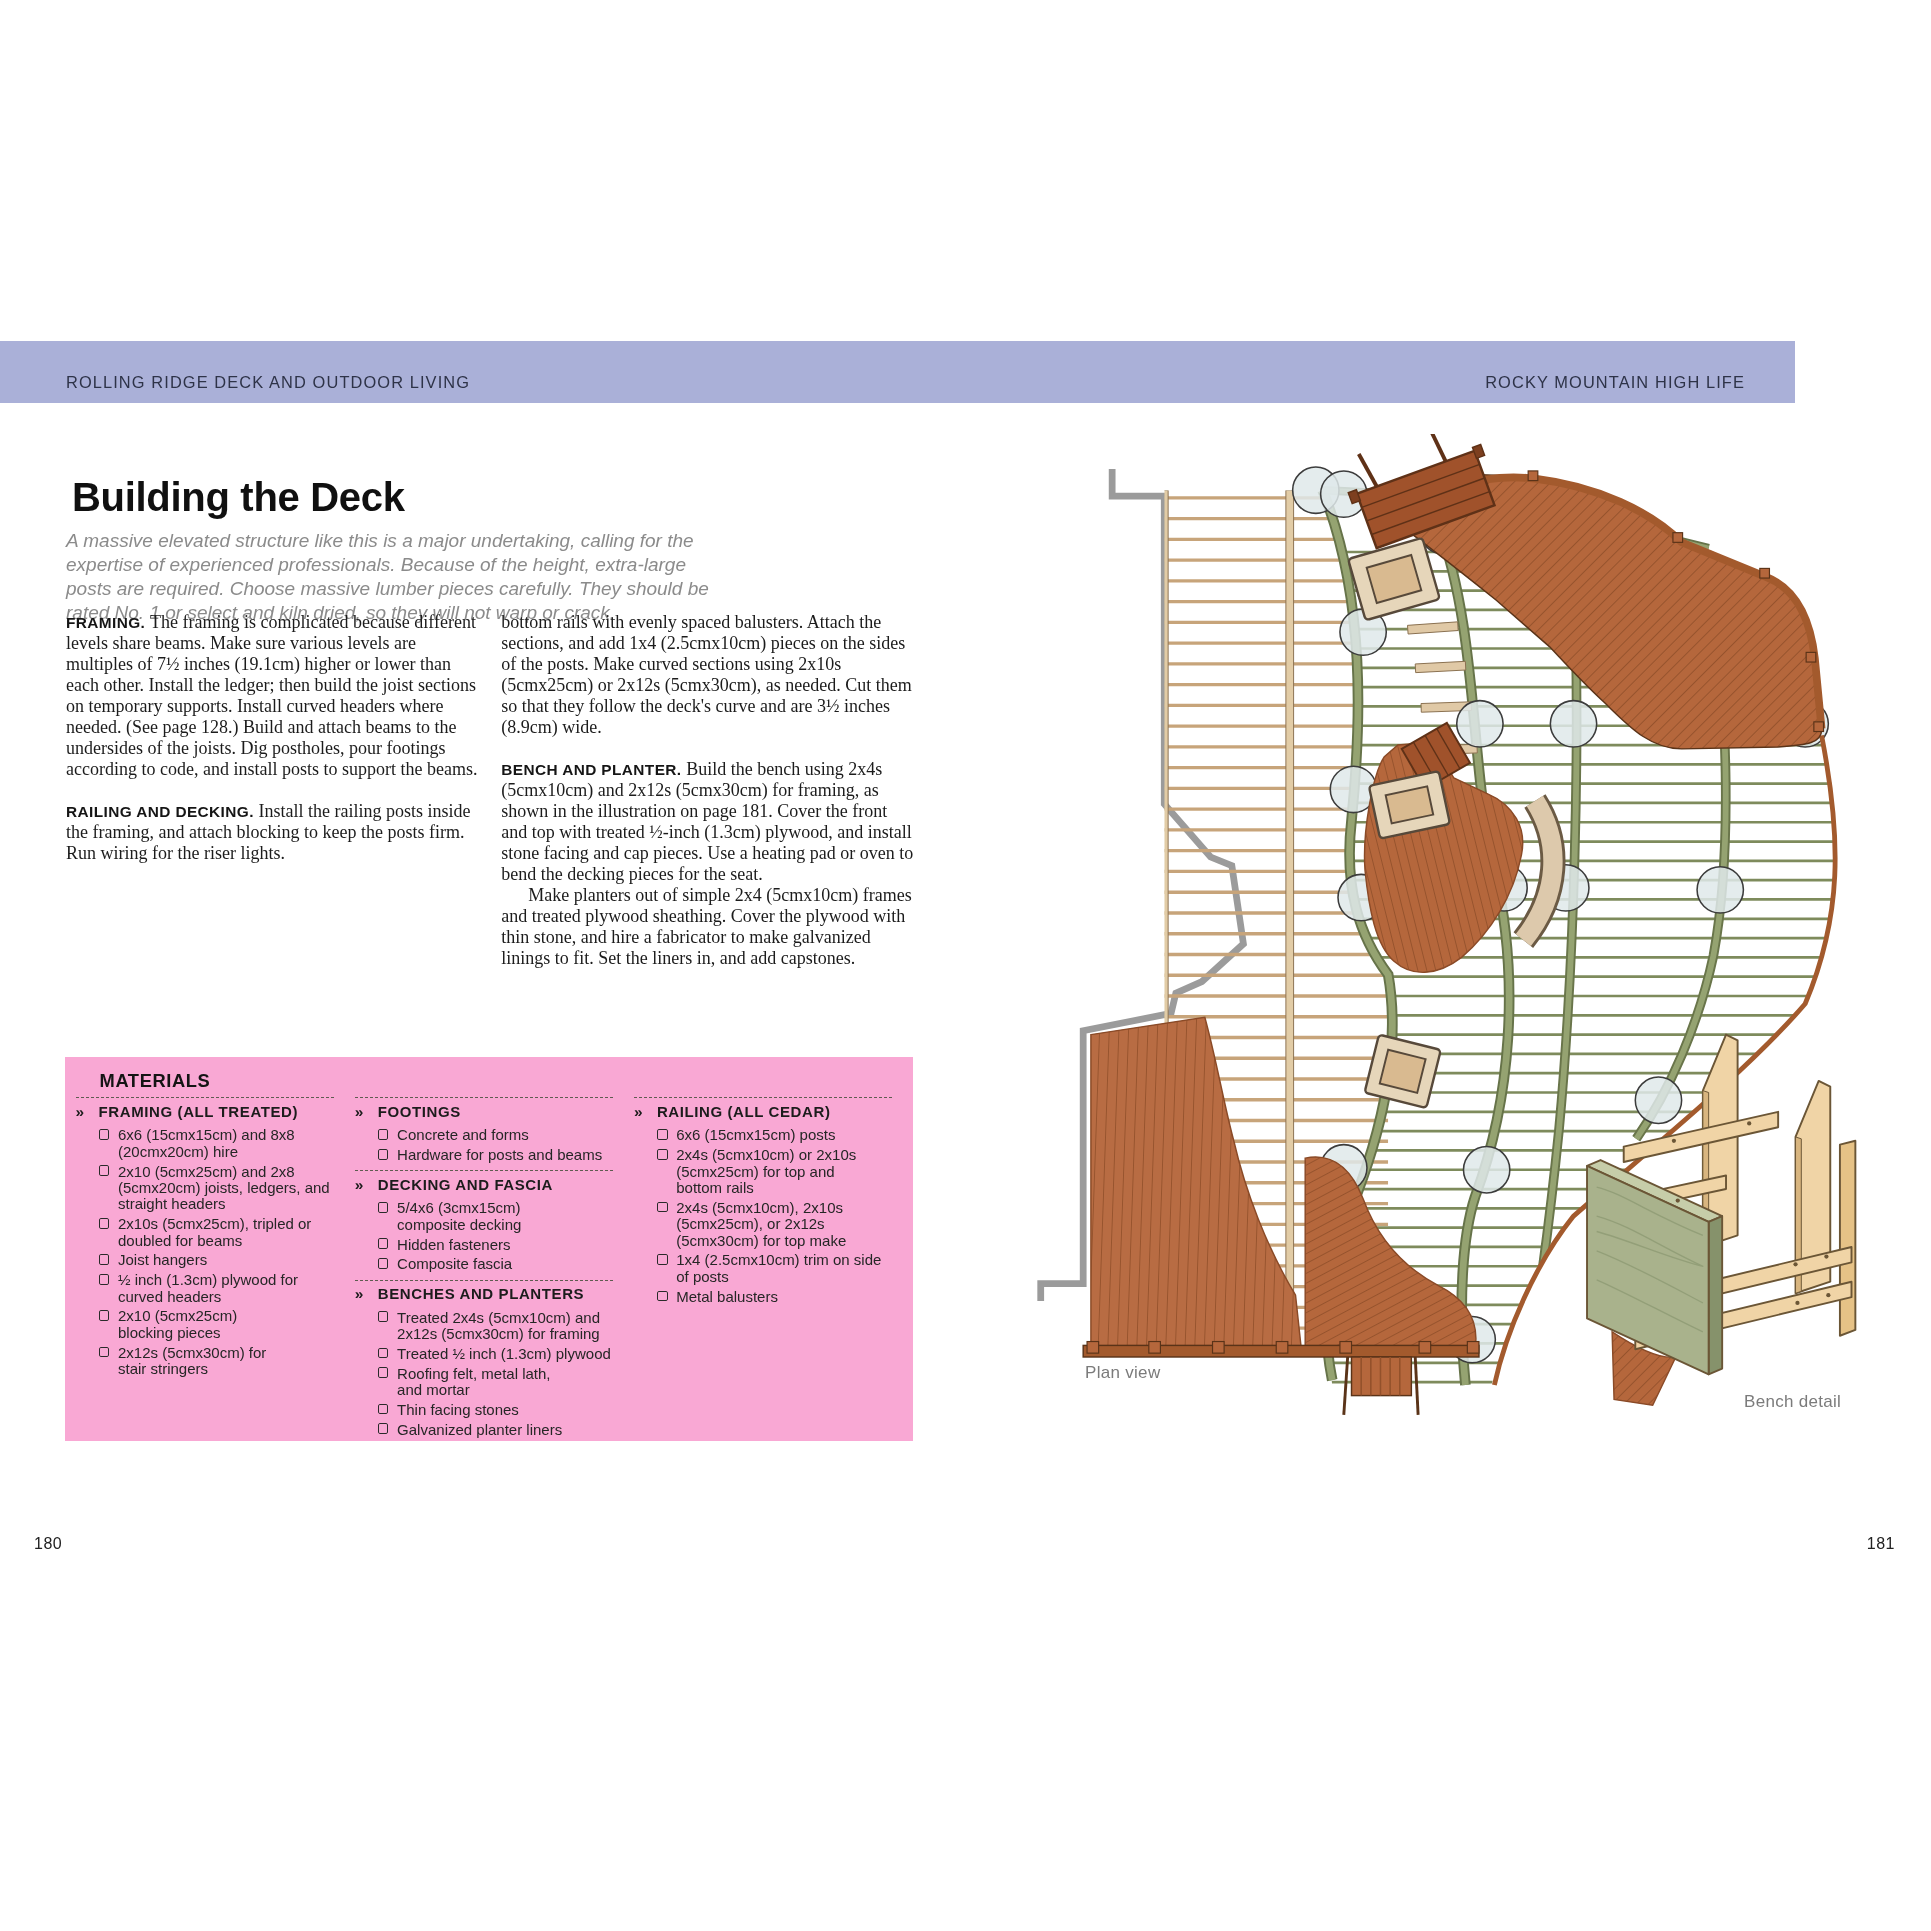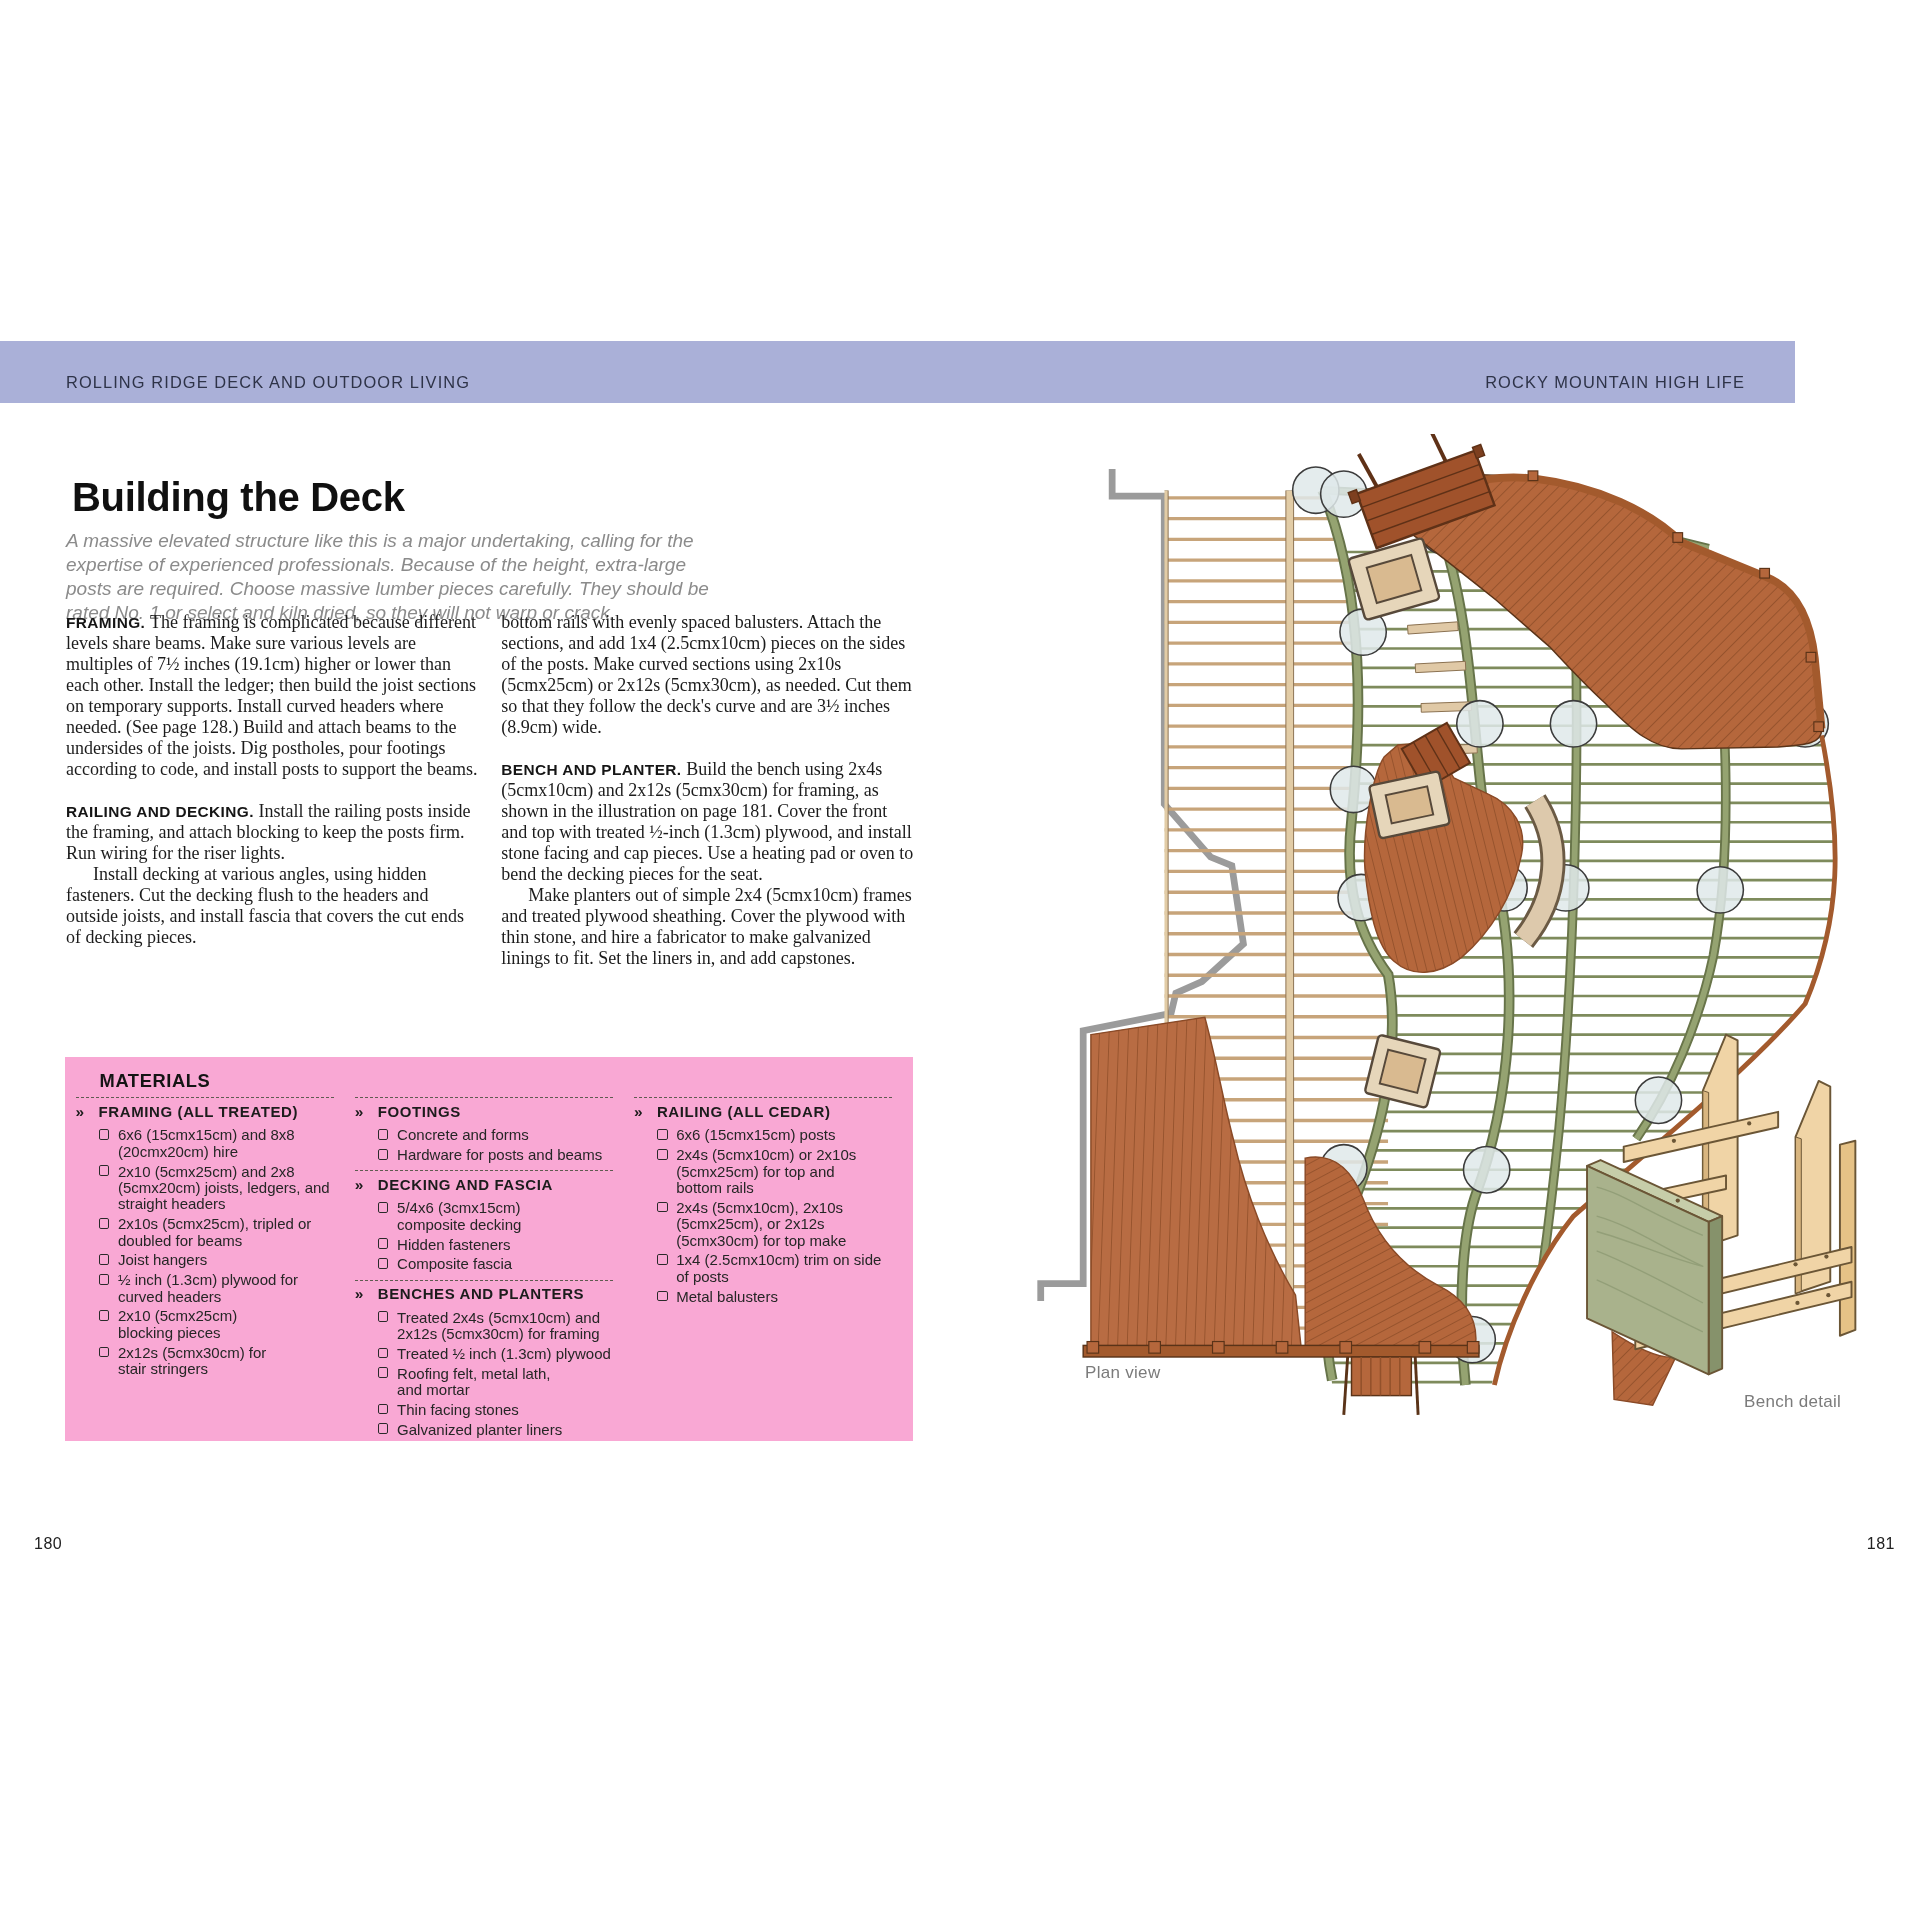--- a/index.html
+++ b/index.html
@@ -79,21 +79,20 @@
 <h1 class="title">Building the Deck</h1>
 <p class="intro">A massive elevated structure like this is a major undertaking, calling for the
 expertise of experienced professionals. Because of the height, extra-large
 posts are required. Choose massive lumber pieces carefully. They should be
 rated No. 1 or select and kiln dried, so they will not warp or crack.</p>
 
 <div class="cols">
   <div class="col" id="col-0">
       <p><span class="lead">FRAMING. </span>The framing is complicated because different levels share beams. Make sure various levels are multiples of 7½ inches (19.1cm) higher or lower than each other. Install the ledger; then build the joist sections on temporary supports. Install curved headers where needed. (See page 128.) Build and attach beams to the undersides of the joists. Dig postholes, pour footings according to code, and install posts to support the beams.</p>
       <p class="gap"><span class="lead">RAILING AND DECKING. </span>Install the railing posts inside the framing, and attach blocking to keep the posts firm. Run wiring for the riser lights.</p>
-      <p class="indent">Install decking at various angles, using hidden fasteners. Cut the decking flush to the headers and outside joists, and install fascia that covers the cut ends of decking pieces.</p>
     </div>
   <div class="col" id="col-1">
       <p>bottom rails with evenly spaced balusters. Attach the sections, and add 1x4 (2.5cmx10cm) pieces on the sides of the posts. Make curved sections using 2x10s (5cmx25cm) or 2x12s (5cmx30cm), as needed. Cut them so that they follow the deck's curve and are 3½ inches (8.9cm) wide.</p>
       <p class="gap"><span class="lead">BENCH AND PLANTER. </span>Build the bench using 2x4s (5cmx10cm) and 2x12s (5cmx30cm) for framing, as shown in the illustration on page 181. Cover the front and top with treated ½-inch (1.3cm) plywood, and install stone facing and cap pieces. Use a heating pad or oven to bend the decking pieces for the seat.</p>
       <p class="indent">Make planters out of simple 2x4 (5cmx10cm) frames and treated plywood sheathing. Cover the plywood with thin stone, and hire a fabricator to make galvanized linings to fit. Set the liners in, and add capstones.</p>
     </div>
 </div>
 
 <section class="materials">
   <h2>MATERIALS</h2>

